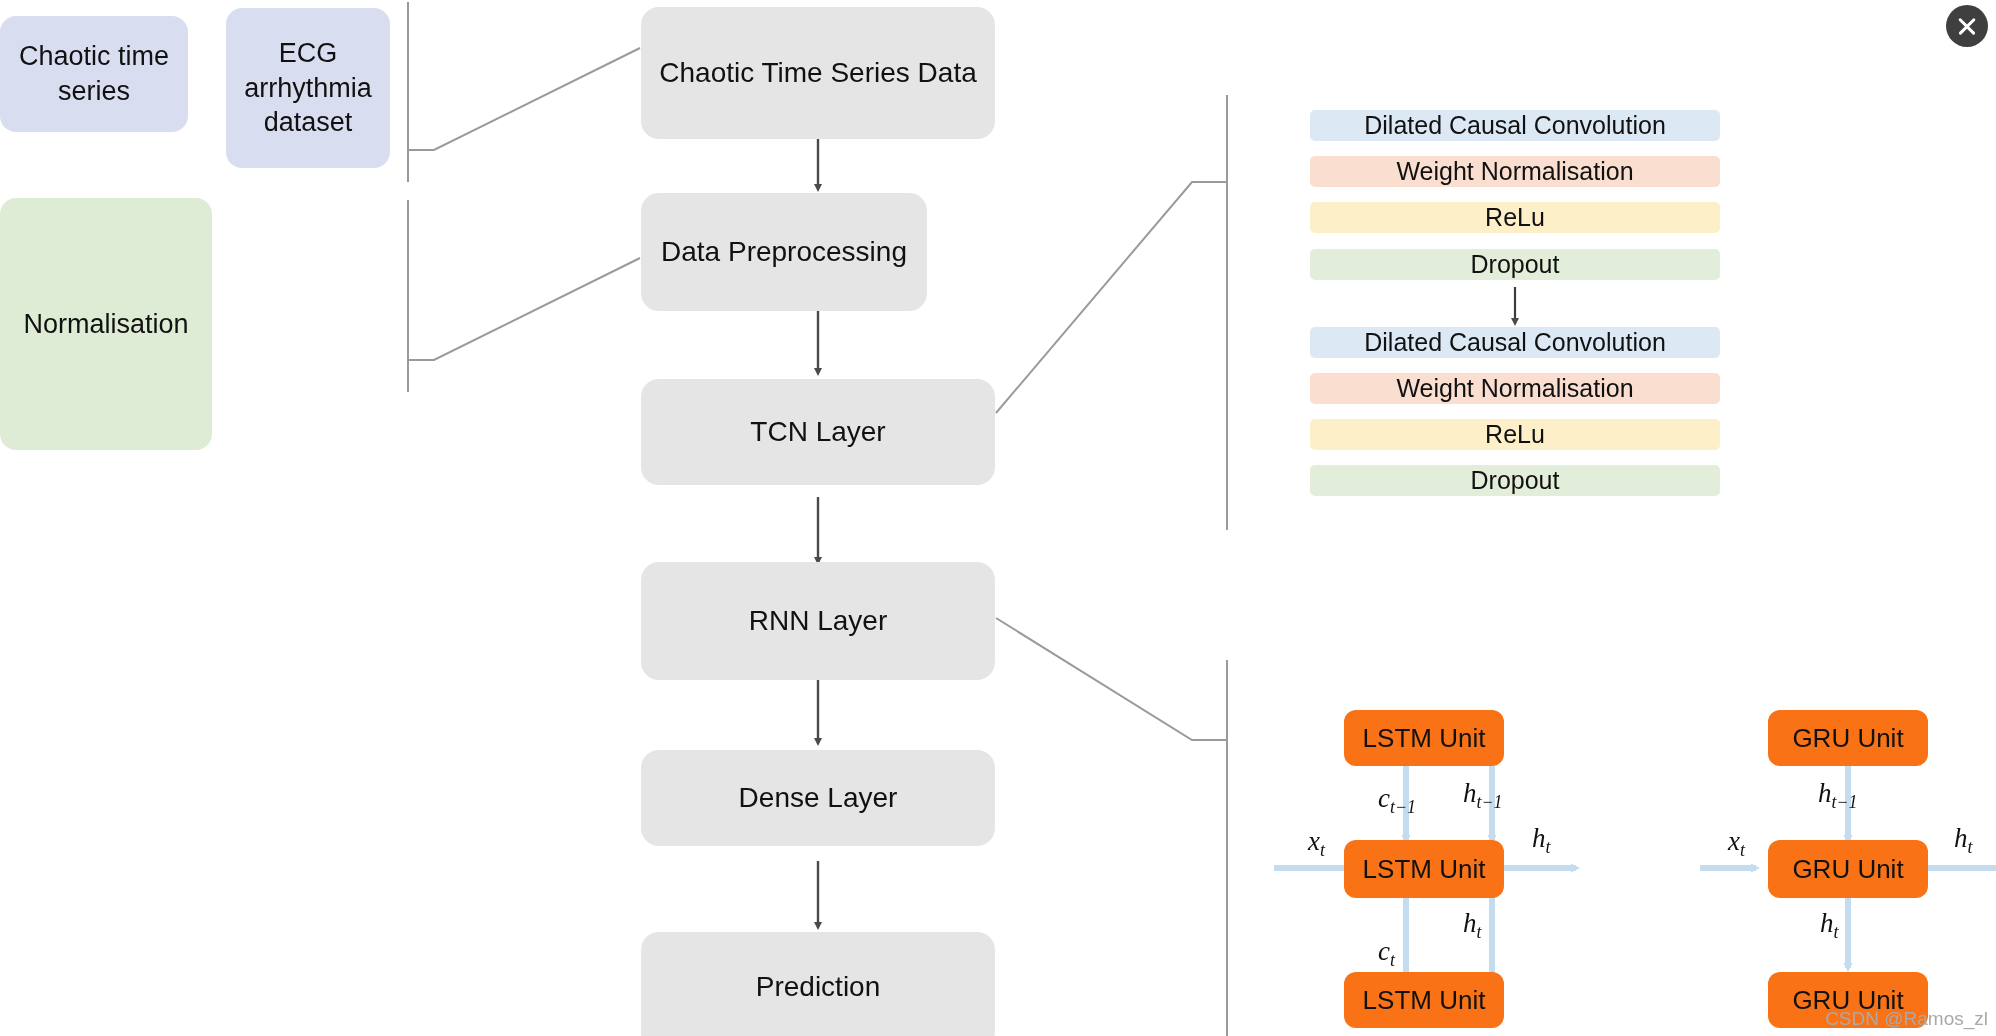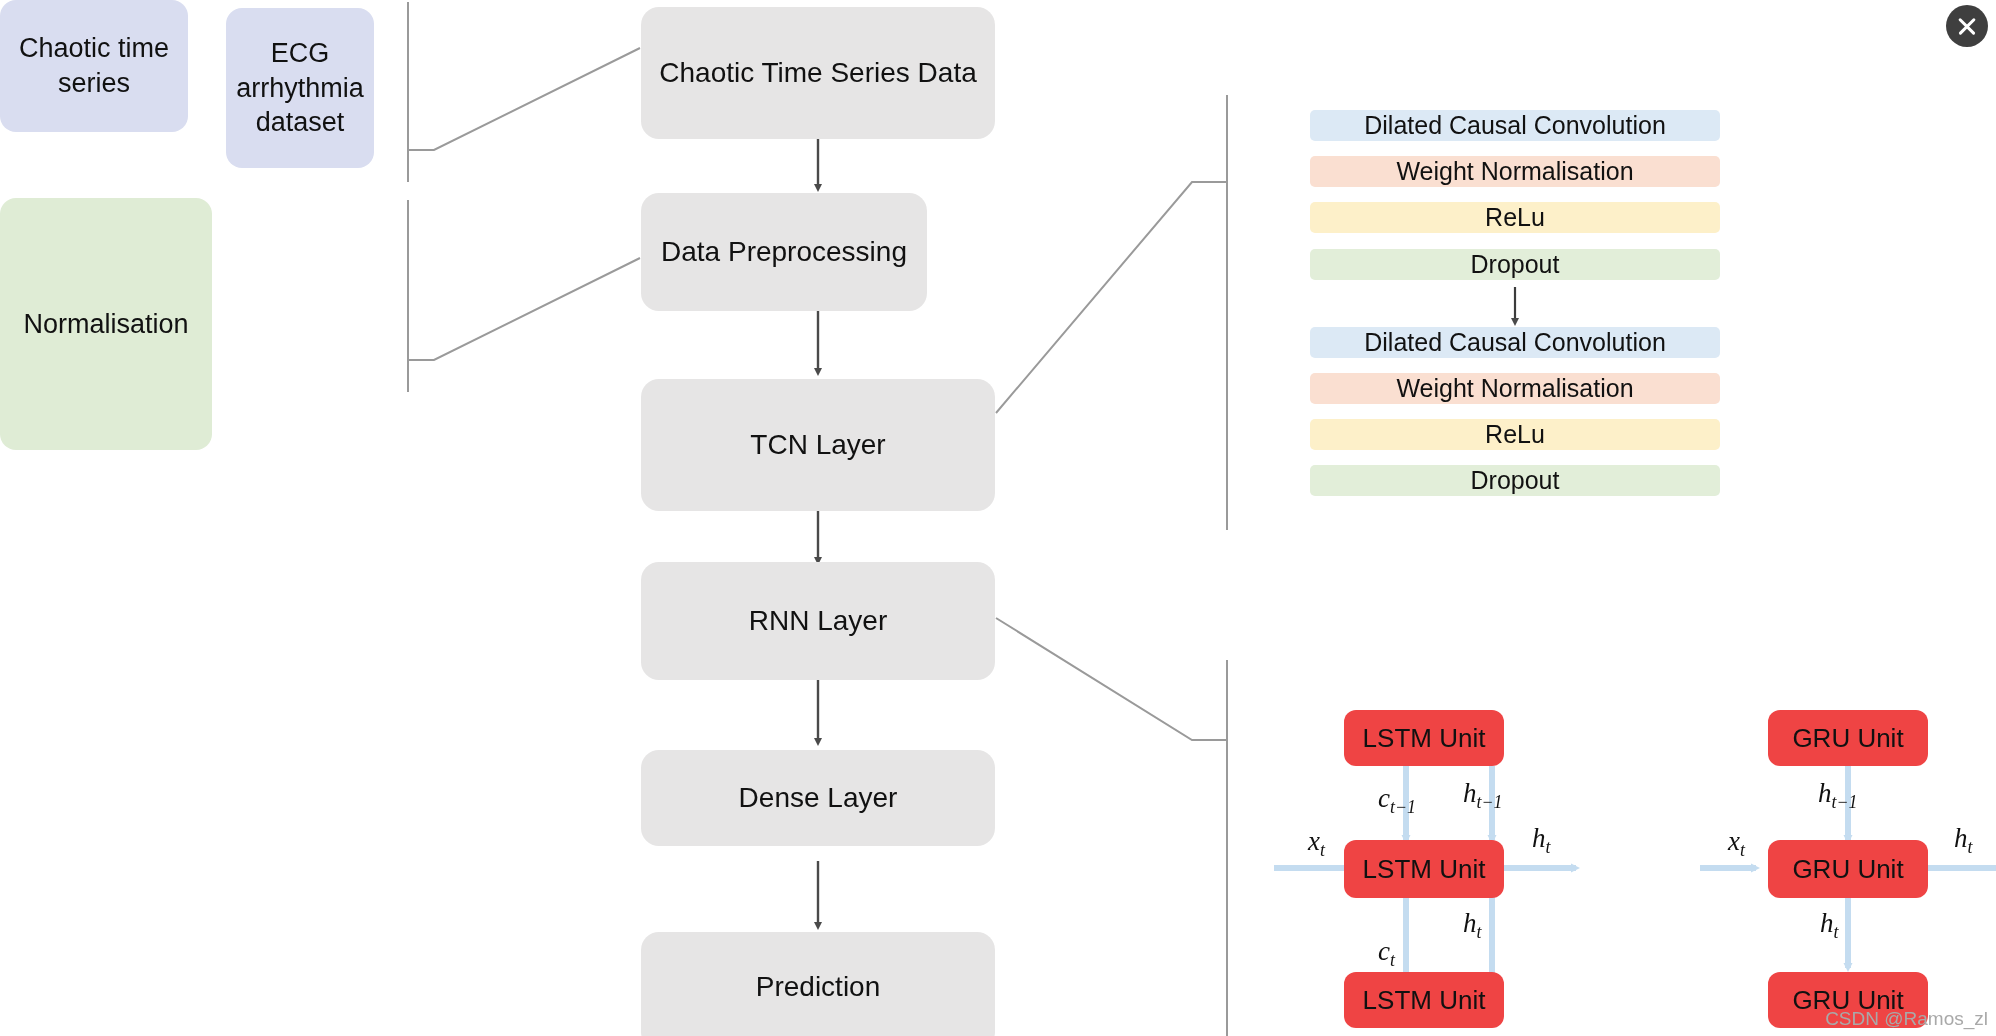--- a/index.html
+++ b/index.html
@@ -60,21 +60,21 @@
   .bar-peach  { background: #fadfd1; }
   .bar-yellow { background: #fdf0c9; }
   .bar-green  { background: #e2eed9; }
 
   
   .unit-box {
     position: absolute;
     display: flex;
     align-items: center;
     justify-content: center;
-    background: #ef4444;
+    background: #f97316;
     border-radius: 12px;
     font-size: 26px;
     color: #111111;
   }
 
   
   #wires {
     position: absolute;
     left: 0; top: 0;
     width: 1996px;
@@ -193,45 +193,45 @@
     </g>
 
     <g stroke="#c4dcf0" stroke-width="6" fill="none">
       <path d="M1700,868 L1756,868" marker-end="url(#arrLight)"></path>
       <path d="M1852,868 L1996,868"></path>
       <path d="M1848,766 L1848,840" marker-end="url(#arrLight)"></path>
       <path d="M1848,897 L1848,968" marker-end="url(#arrLight)"></path>
     </g>
   </svg>
 
-  <div class="node src-box src-blue" style="left:0px; top:0; width:188px; height:132px;">
+  <div class="node src-box src-blue" style="left:0px; top:16px; width:188px; height:116px;">
     <span>Chaotic time
 series</span>
   </div>
 
-  <div class="node src-box src-blue" style="left:226px; top:8px; width:148px; height:160px;">
+  <div class="node src-box src-blue" style="left:226px; top:8px; width:164px; height:160px;">
     <span>ECG
 arrhythmia
 dataset</span>
   </div>
 
   <div class="node src-box src-green" style="left:0px; top:198px; width:212px; height:252px;">
     <span>Normalisation</span>
   </div>
 
 
   <div class="node pipe-box" style="left:641px; top:7px; width:354px; height:132px;">
     <span>Chaotic Time Series Data</span>
   </div>
 
   <div class="node pipe-box" style="left:641px; top:193px; width:286px; height:118px;">
     <span>Data Preprocessing</span>
   </div>
 
-  <div class="node pipe-box" style="left:641px; top:379px; width:354px; height:132px;">
+  <div class="node pipe-box" style="left:641px; top:379px; width:354px; height:106px;">
     <span>TCN Layer</span>
   </div>
 
   <div class="node pipe-box" style="left:641px; top:562px; width:354px; height:118px;">
     <span>RNN Layer</span>
   </div>
 
   <div class="node pipe-box" style="left:641px; top:750px; width:354px; height:96px;">
     <span>Dense Layer</span>
   </div>

